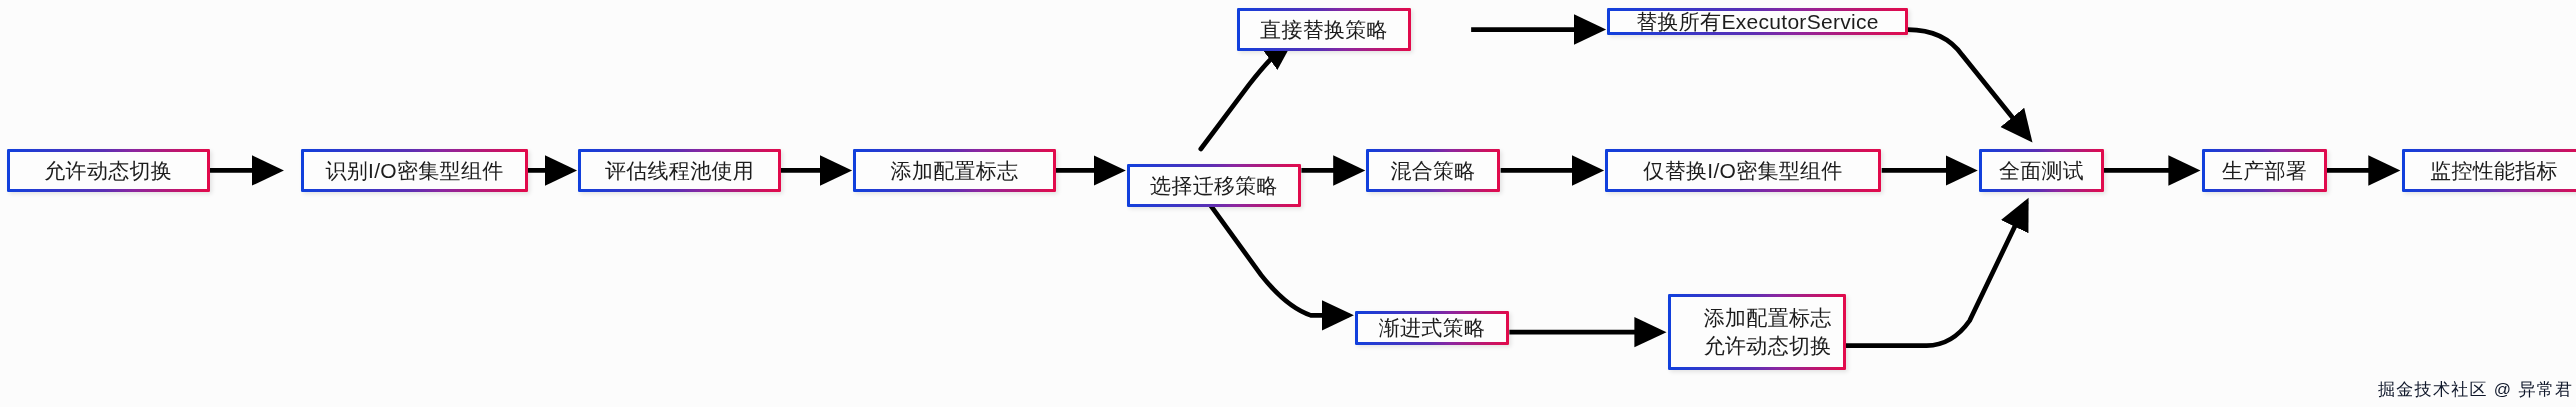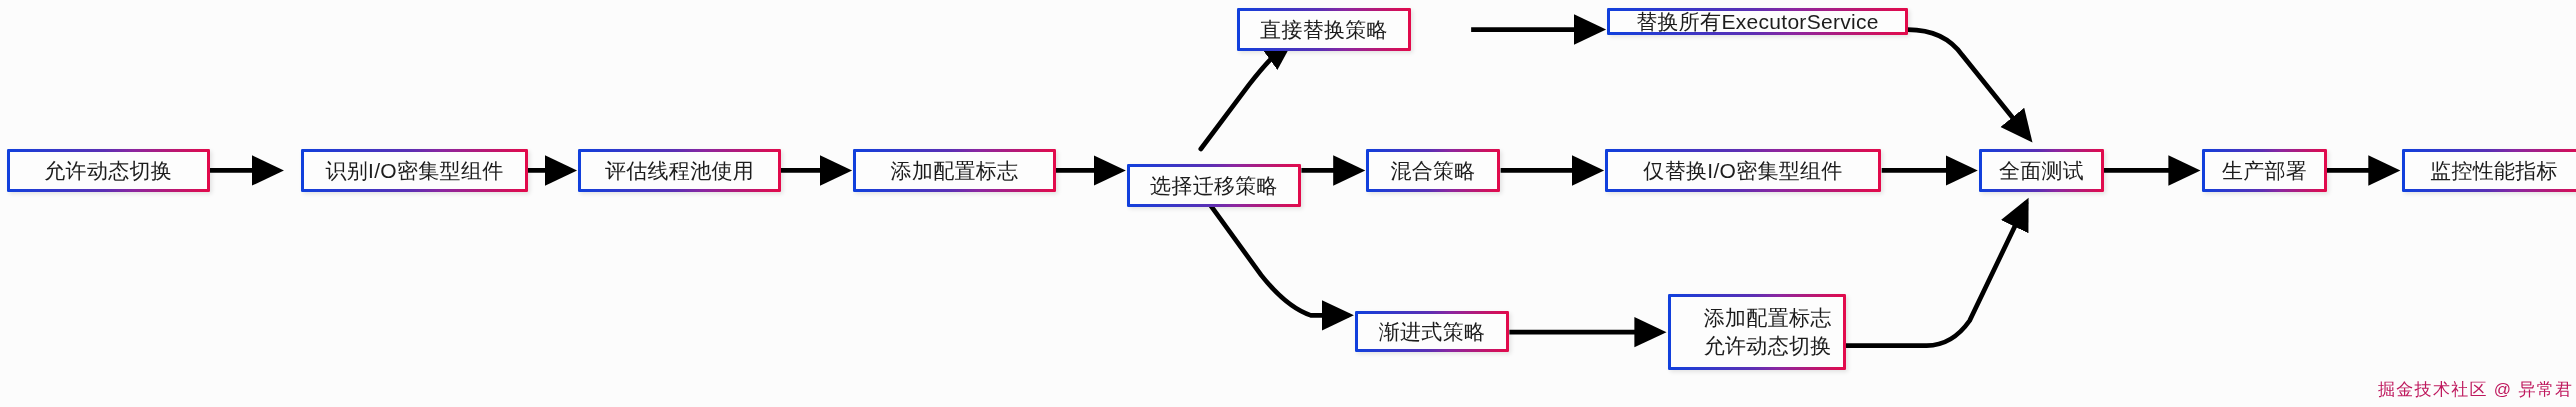--- a/index.html
+++ b/index.html
@@ -40,21 +40,21 @@
     box-shadow: 2px 2px 4px rgba(0,0,0,0.10);
     color: #1c1c1c;
     font-size: 21px;
     line-height: 1.32;
     letter-spacing: 0.3px;
     padding: 2.7px 6.7px;
     white-space: pre-line;
   }
   .watermark {
     position: absolute;
-    color: #be185d;
+    color: #0f172a;
     font-size: 17px;
     letter-spacing: 1.3px;
     white-space: nowrap;
     user-select: none;
   }
 </style>
 </head>
 <body>
 
 <div id="canvas">
@@ -101,21 +101,21 @@
   <div class="node" style="left:1127px; top:164px; width:174px; height:43px;">选择迁移策略</div>
 
   <div class="node" style="left:1237px; top:8px; width:174px; height:43px;">直接替换策略</div>
 
   <div class="node" style="left:1607px; top:8px; width:301px; height:27px;">替换所有ExecutorService</div>
 
   <div class="node" style="left:1366px; top:149px; width:134px; height:43px;">混合策略</div>
 
   <div class="node" style="left:1605px; top:149px; width:276px; height:43px;">仅替换I/O密集型组件</div>
 
-  <div class="node" style="left:1355px; top:311px; width:154px; height:41px;">渐进式策略</div>
+  <div class="node" style="left:1355px; top:311px; width:154px; height:34px;">渐进式策略</div>
 
   <div class="node" style="left:1668px; top:294px; width:178px; height:76px;padding-left:28px;">添加配置标志
 允许动态切换</div>
 
   <div class="node" style="left:1979px; top:149px; width:125px; height:43px;">全面测试</div>
 
   <div class="node" style="left:2202px; top:149px; width:125px; height:43px;">生产部署</div>
 
   <div class="node" style="left:2402px; top:149px; width:184px; height:43px;">监控性能指标</div>
 

